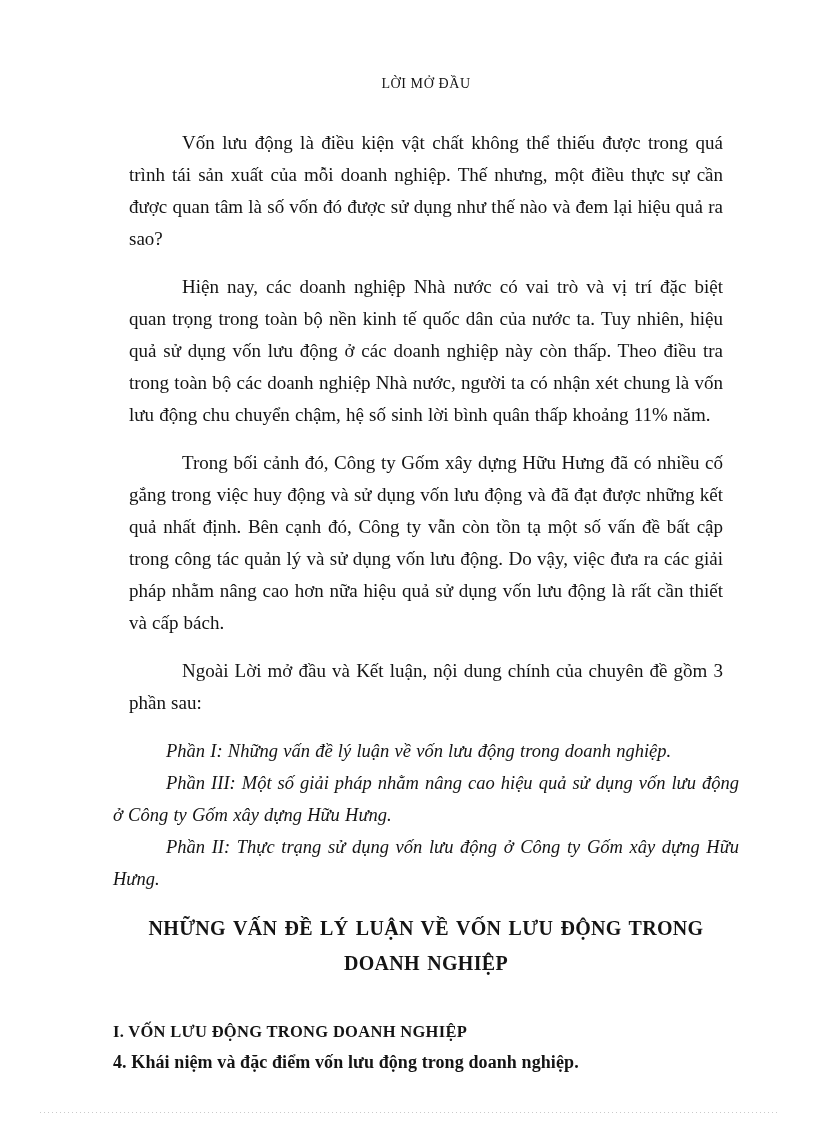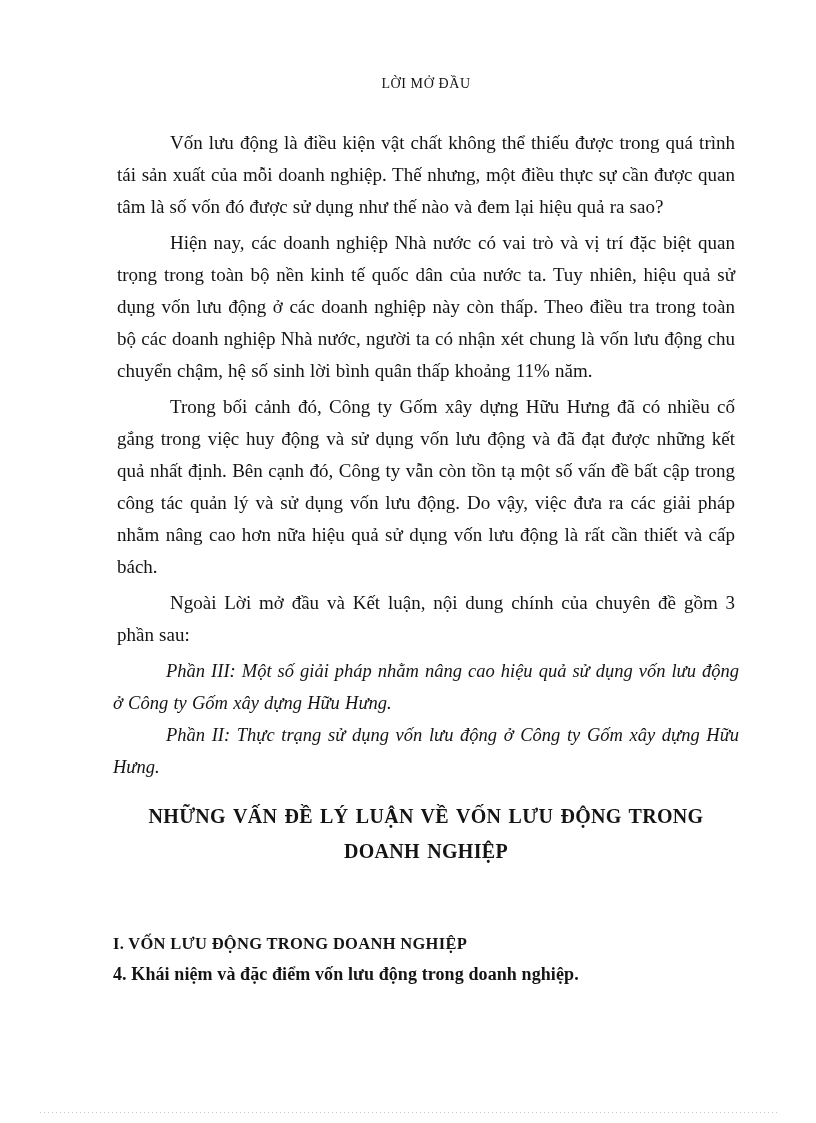--- a/index.html
+++ b/index.html
@@ -42,21 +42,21 @@
     padding-top: 76px;
     font-weight: normal;
     line-height: 1.2;
   }
 
   .body-block {
     margin-top: 34px;
   }
 
   p.para {
-    margin: 4px;
+    margin: 16px;
     font-size: 19px;
     line-height: 32px;
     text-align: justify;
     text-indent: 53px;
     text-justify: inter-word;
     word-spacing: 0.4px;
   }
 
   p.para-italic {
     margin: 0;
@@ -81,21 +81,21 @@
   }
   .part-title {
     font-size: 20px;
     font-weight: bold;
     line-height: 35px;
     letter-spacing: 0.3px;
     word-spacing: 2px;
   }
 
   .section-block {
-    margin-top: 60px;
+    margin-top: 36px;
   }
   .section-heading-1 {
     font-size: 16.5px;
     font-weight: bold;
     line-height: 30px;
     letter-spacing: 0.3px;
   }
   .section-heading-2 {
     font-size: 18px;
     font-weight: bold;
@@ -130,20 +130,21 @@
     <div class="body-block">
 
       <p class="para">Vốn lưu động là điều kiện vật chất không thể thiếu được trong quá trình tái sản xuất của mỗi doanh nghiệp. Thế nhưng, một điều thực sự cần được quan tâm là số vốn đó được sử dụng như thế nào và đem lại hiệu quả ra sao?</p>
 
       <p class="para">Hiện nay, các doanh nghiệp Nhà nước có vai trò và vị trí đặc biệt quan trọng trong toàn bộ nền kinh tế quốc dân của nước ta. Tuy nhiên, hiệu quả sử dụng vốn lưu động ở các doanh nghiệp này còn thấp. Theo điều tra trong toàn bộ các doanh nghiệp Nhà nước, người ta có nhận xét chung là vốn lưu động chu chuyển chậm, hệ số sinh lời bình quân thấp khoảng 11% năm.</p>
 
       <p class="para">Trong bối cảnh đó, Công ty Gốm xây dựng Hữu Hưng đã có nhiều cố gắng trong việc huy động và sử dụng vốn lưu động và đã đạt được những kết quả nhất định. Bên cạnh đó, Công ty vẫn còn tồn tạ một số vấn đề bất cập trong công tác quản lý và sử dụng vốn lưu động. Do vậy, việc đưa ra các giải pháp nhằm nâng cao hơn nữa hiệu quả sử dụng vốn lưu động là rất cần thiết và cấp bách.</p>
 
       <p class="para">Ngoài Lời mở đầu và Kết luận, nội dung chính của chuyên đề gồm 3 phần sau:</p>
 
+      <p class="para-italic">Phần I: Những vấn đề lý luận về vốn lưu động trong doanh nghiệp.</p>
 
       <p class="para-italic">Phần III: Một số giải pháp nhằm nâng cao hiệu quả sử dụng vốn lưu động ở Công ty Gốm xây dựng Hữu Hưng.</p>
 
       <p class="para-italic">Phần II: Thực trạng sử dụng vốn lưu động ở Công ty Gốm xây dựng Hữu Hưng.</p>
 
     </div>
 
     <div class="part-heading-wrap">
       <div class="part-title">NHỮNG VẤN ĐỀ LÝ LUẬN VỀ VỐN LƯU ĐỘNG TRONG DOANH NGHIỆP</div>
     </div>

